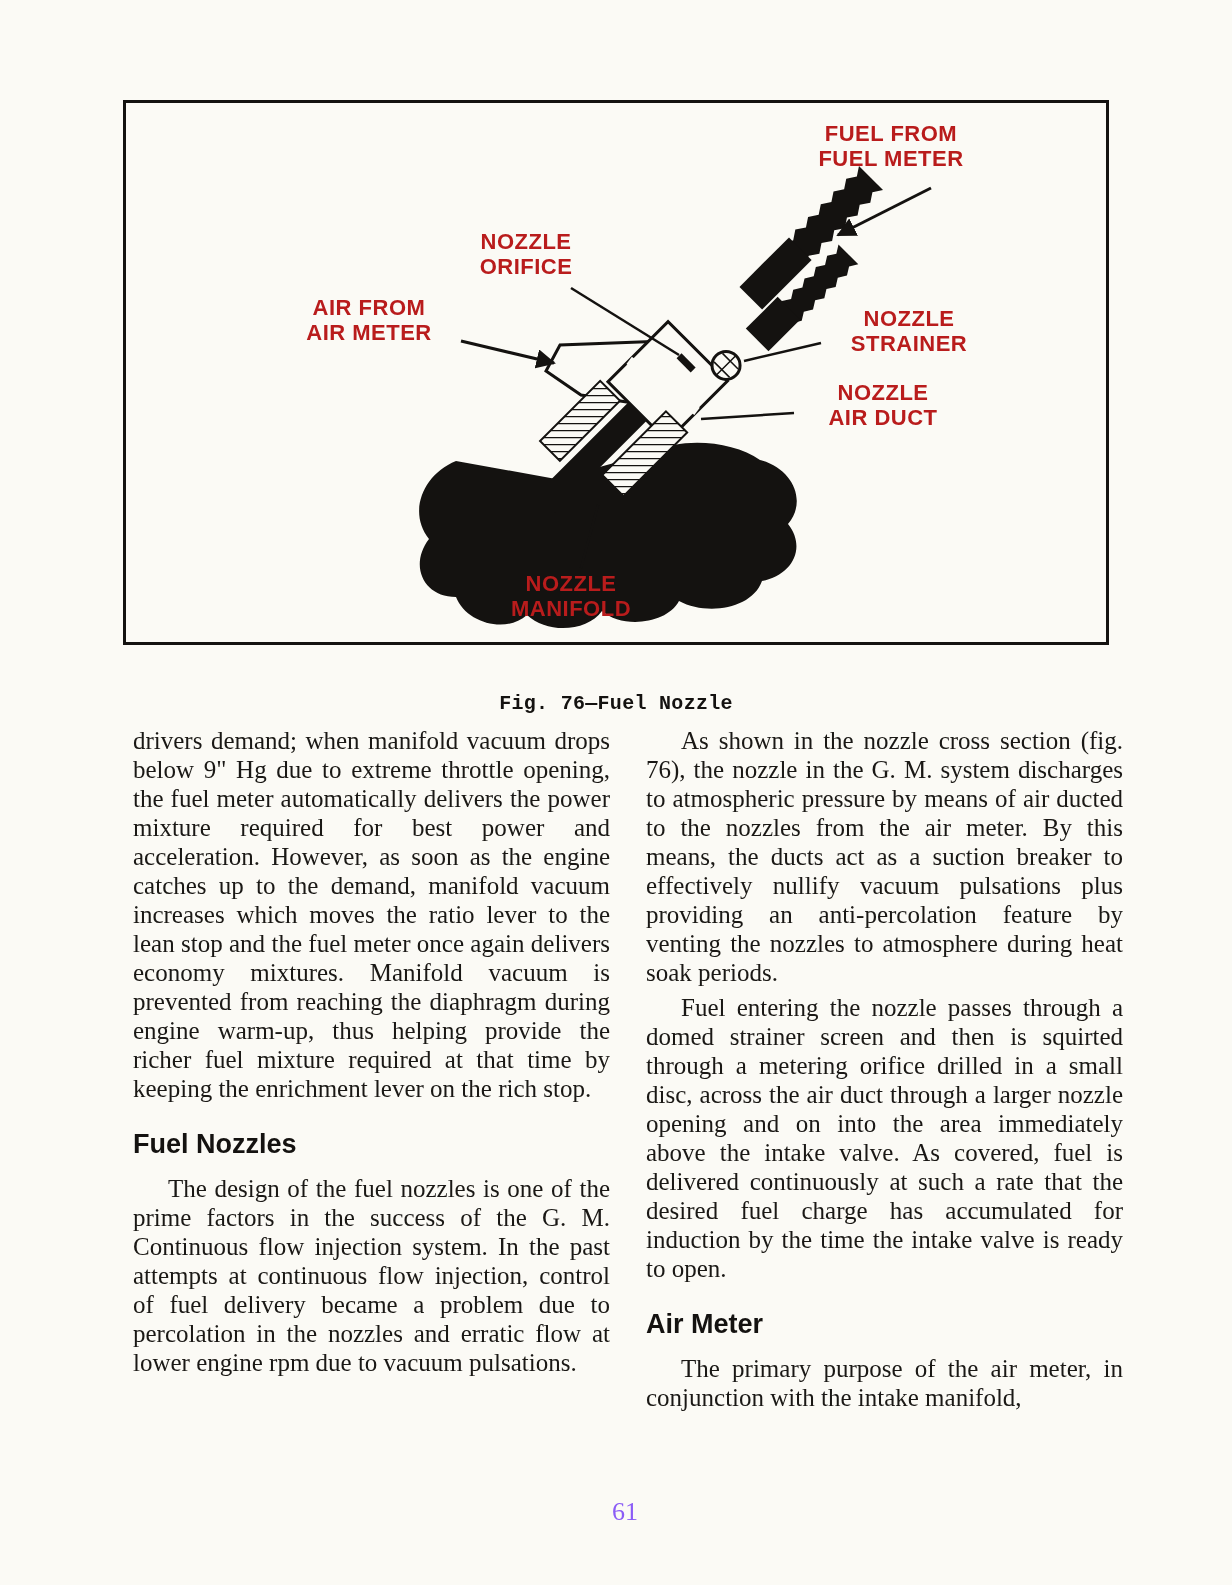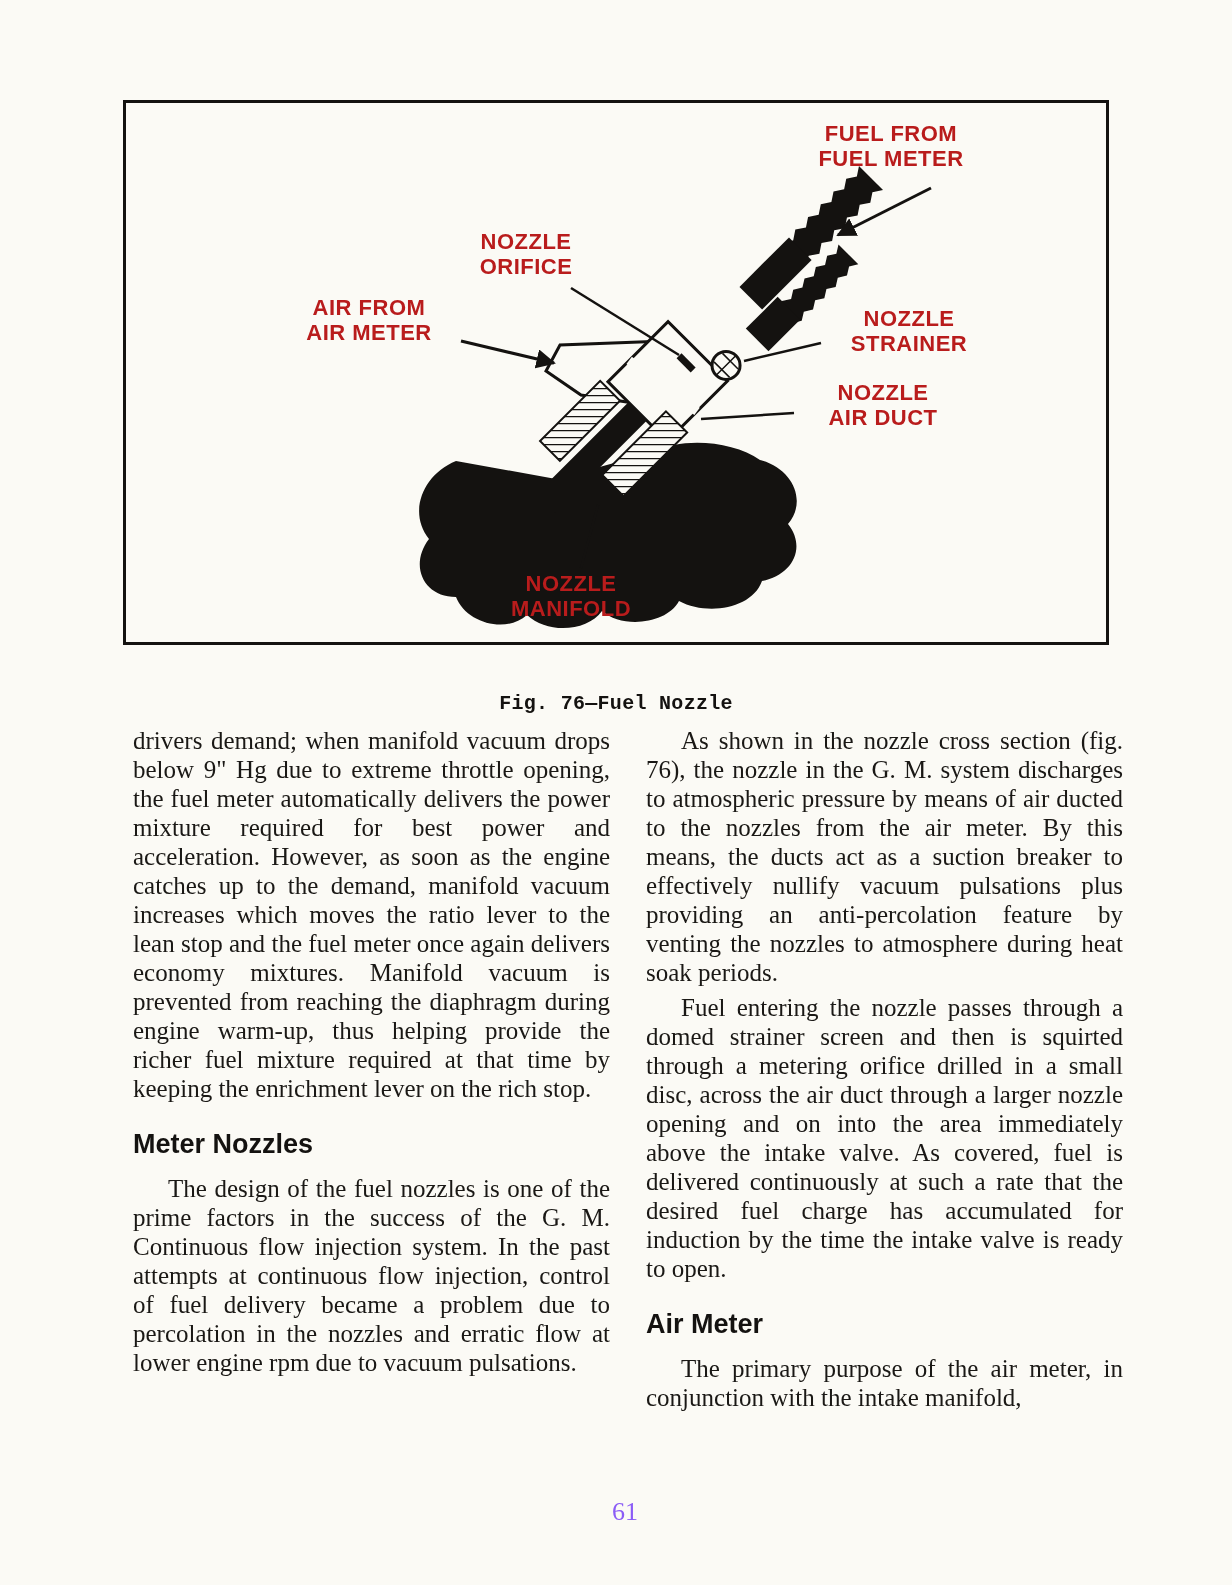--- a/index.html
+++ b/index.html
@@ -147,21 +147,21 @@
 AIR DUCT</div>
     <div class="fig-label" style="left:335px;top:468px;width:220px;">NOZZLE
 MANIFOLD</div>
   </div>
 
   <div class="figure-caption">Fig. 76—Fuel Nozzle</div>
 
   <div class="columns">
     <div class="col">
       <p>drivers demand; when manifold vacuum drops below 9" Hg due to extreme throttle opening, the fuel meter automatically delivers the power mixture required for best power and acceleration. However, as soon as the engine catches up to the demand, manifold vacuum increases which moves the ratio lever to the lean stop and the fuel meter once again delivers economy mixtures. Manifold vacuum is prevented from reaching the diaphragm during engine warm-up, thus helping provide the richer fuel mixture required at that time by keeping the enrichment lever on the rich stop.</p>
-      <h2>Meter Nozzles</h2>
+      <h2>Fuel Nozzles</h2>
       <p class="indent">The design of the fuel nozzles is one of the prime factors in the success of the G. M. Continuous flow injection system. In the past attempts at continuous flow injection, control of fuel delivery became a problem due to percolation in the nozzles and erratic flow at lower engine rpm due to vacuum pulsations.</p>
     </div>
     <div class="col">
       <p class="indent">As shown in the nozzle cross section (fig. 76), the nozzle in the G. M. system discharges to atmospheric pressure by means of air ducted to the nozzles from the air meter. By this means, the ducts act as a suction breaker to effectively nullify vacuum pulsations plus providing an anti-percolation feature by venting the nozzles to atmosphere during heat soak periods.</p>
       <p class="indent">Fuel entering the nozzle passes through a domed strainer screen and then is squirted through a metering orifice drilled in a small disc, across the air duct through a larger nozzle opening and on into the area immediately above the intake valve. As covered, fuel is delivered continuously at such a rate that the desired fuel charge has accumulated for induction by the time the intake valve is ready to open.</p>
       <h2>Air Meter</h2>
       <p class="indent">The primary purpose of the air meter, in conjunction with the intake manifold,</p>
     </div>
   </div>
 

